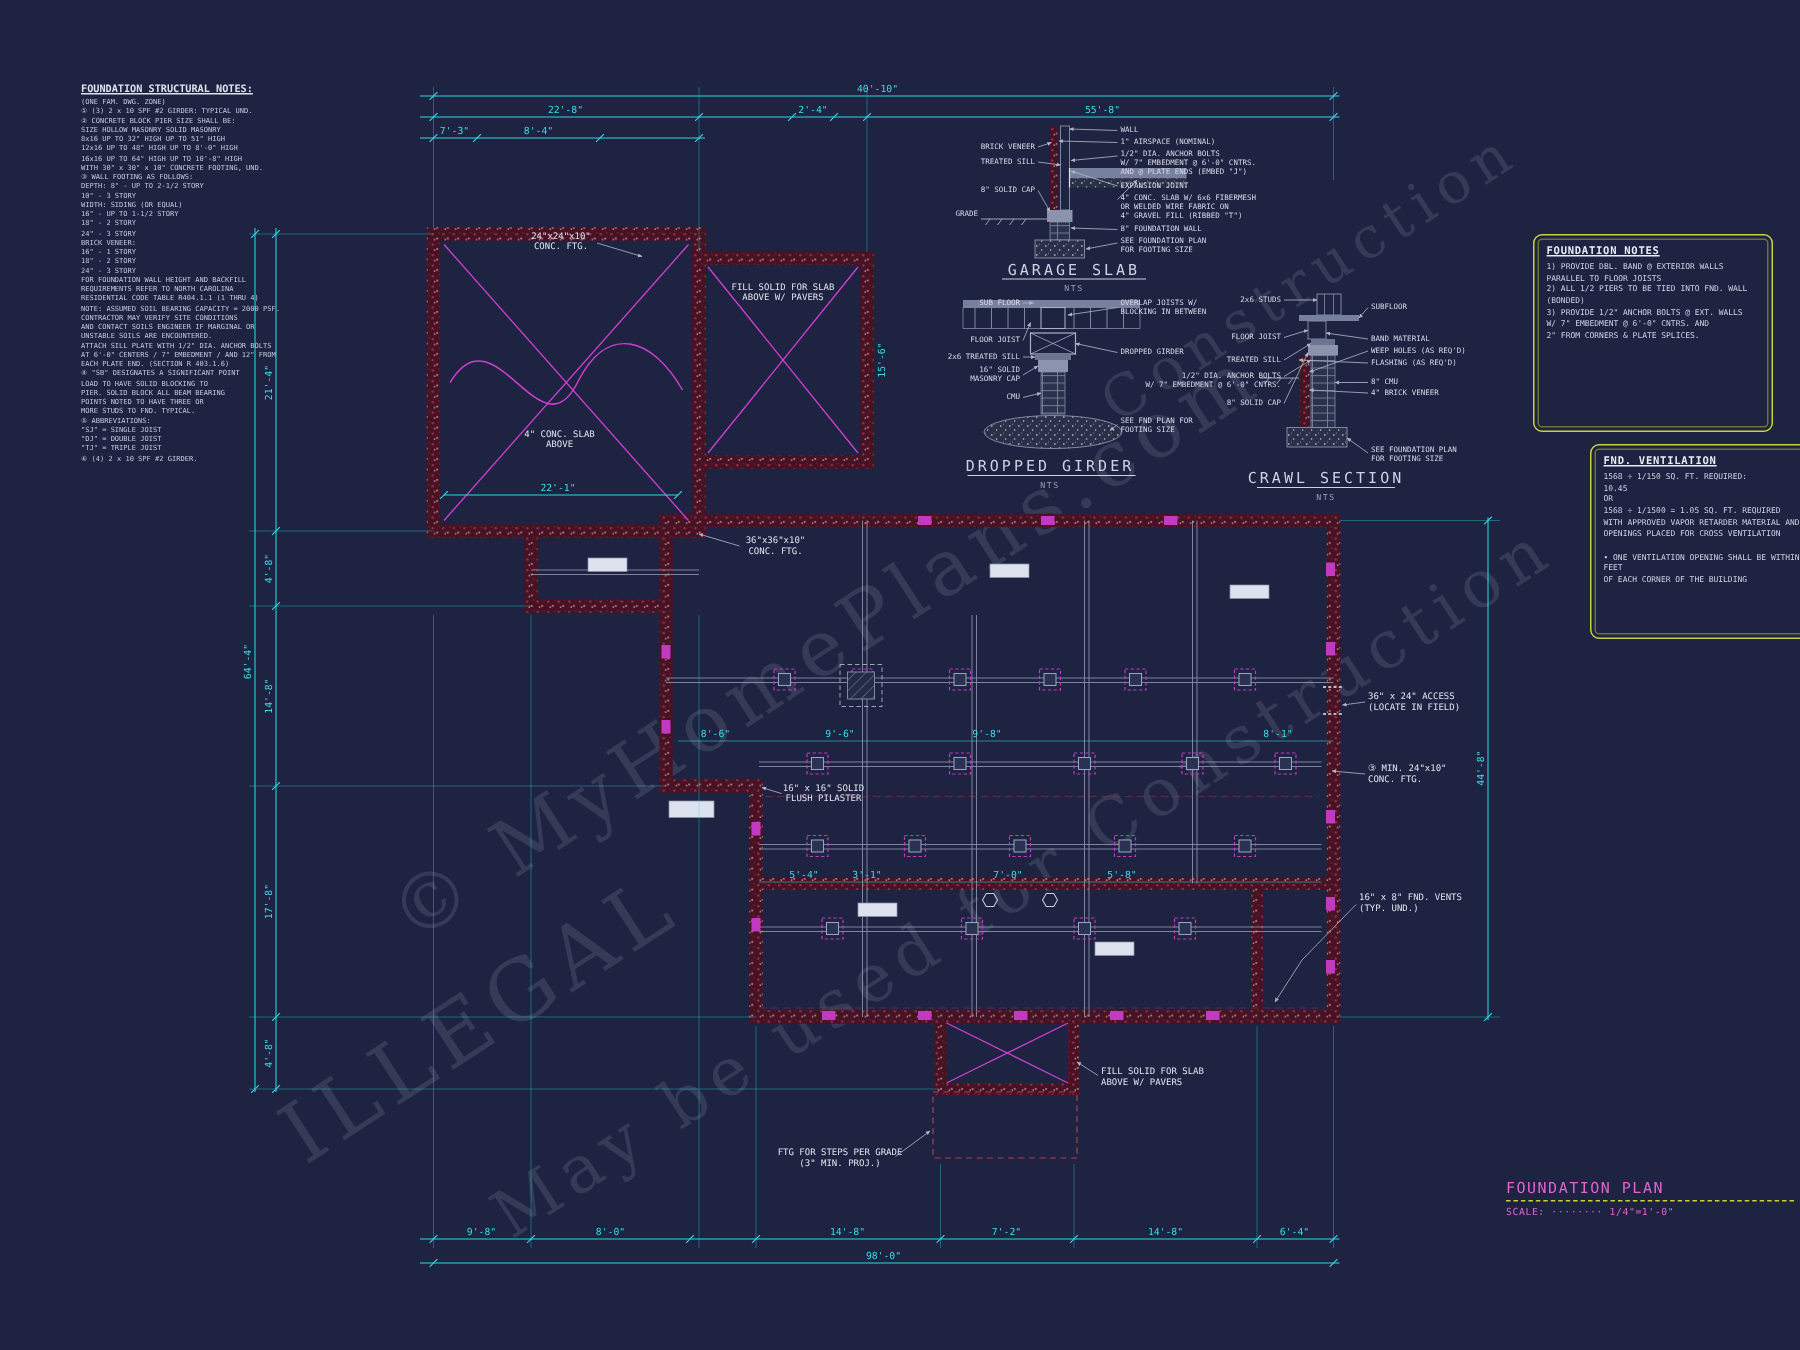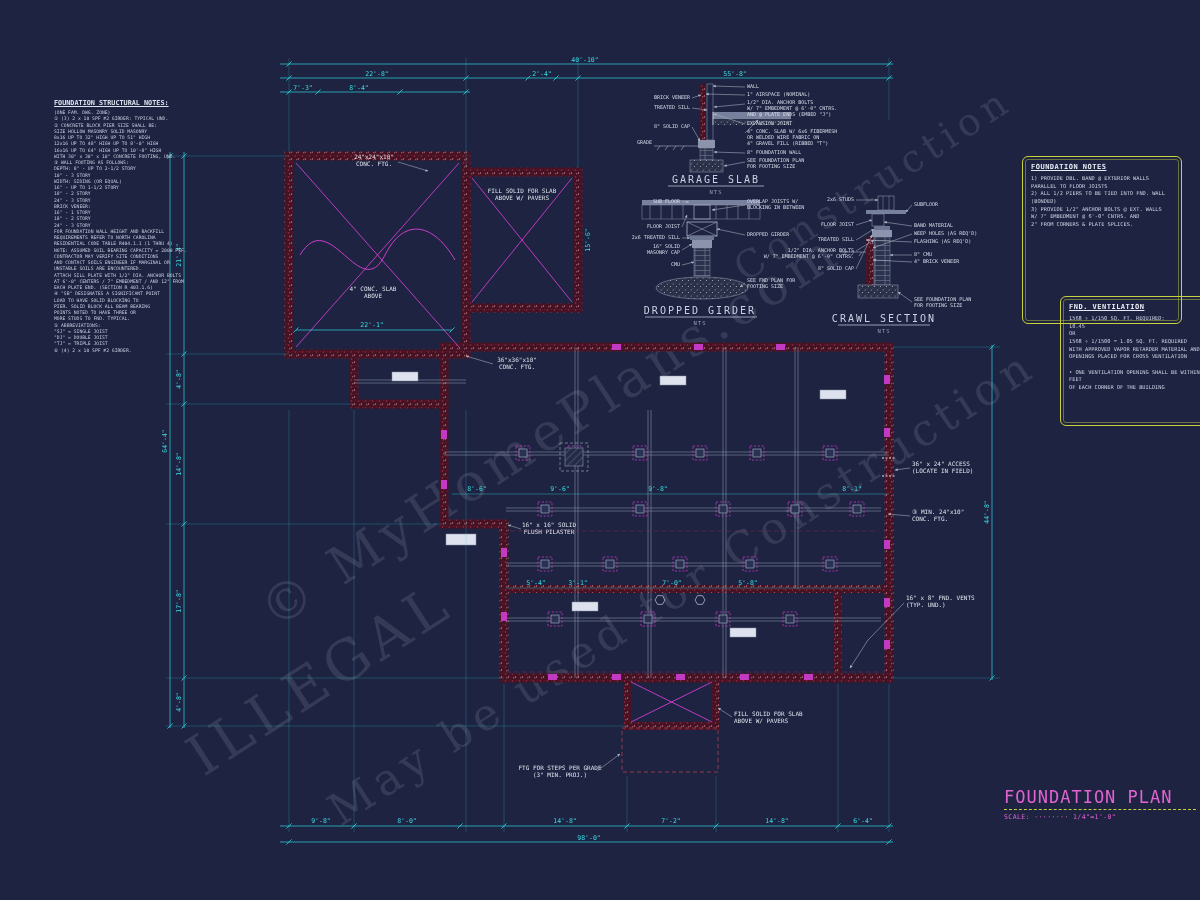--- a/index.html
+++ b/index.html
@@ -13,31 +13,31 @@
   .lbl{fill:#d6dbe8;font-size:5px;} .lblE{text-anchor:end;} .lblS{text-anchor:start;}
   .plab{fill:#dfe3ee;font-size:6px;text-anchor:middle;}
   .plabS{fill:#dfe3ee;font-size:6px;text-anchor:start;}
   .gird{stroke:#9aa3bd;stroke-width:0.6;fill:none;opacity:0.85;}
   .mag{stroke:#cf3ecf;stroke-width:0.9;fill:none;}
   .leader{stroke:#aeb5c6;stroke-width:0.55;fill:none;marker-end:url(#arr);}
   .dtitle{fill:#ccd3e2;font-size:10px;letter-spacing:2px;text-anchor:middle;}
   .nts{fill:#98a0b6;font-size:5.5px;text-anchor:middle;letter-spacing:1px;}
   .wm{fill:#c9cfdc;opacity:0.14;font-family:"DejaVu Serif",serif;text-anchor:middle;letter-spacing:6px;}
   .overlay{position:absolute;}
-  .struct-notes{left:54px;top:55px;width:160px;margin-top:44px;}
+  .struct-notes{left:54px;top:55px;width:160px;}
   .sn-title{color:#dde2ee;font-size:6.8px;font-weight:bold;text-decoration:underline;margin:0 0 3px 0;}
   .sn-body{color:#c2c9db;font-size:4.7px;line-height:1.33;white-space:pre-line;}
   .note-box{border:1.3px solid #c9d23a;border-radius:6px;padding:6px 8px;box-sizing:border-box;
             outline:1px solid rgba(201,210,58,0.45);outline-offset:-4px;}
-  .nb1{left:1022px;top:156px;width:160px;height:168px;}
+  .nb1{left:1022px;top:156px;width:160px;height:132px;}
   .nb2{left:1060px;top:296px;width:160px;height:130px;}
   .nb-title{color:#e8ecf5;font-size:7px;font-weight:bold;text-decoration:underline;letter-spacing:0.5px;margin:0 0 4px 0;}
   .nb-body{color:#ccd3e4;font-size:5.3px;line-height:1.45;white-space:pre-line;}
   .title-block{left:1004px;top:787px;width:192px;}
-  .tb-title{color:#e263d2;font-size:17px;letter-spacing:1px;white-space:nowrap;
+  .tb-title{color:#e263d2;font-size:10px;letter-spacing:1px;white-space:nowrap;
             border-bottom:1.6px dashed #c9d23a;padding-bottom:2px;}
   .tb-scale{color:#e263d2;font-size:6.5px;margin-top:3px;letter-spacing:0.4px;}
 </style>
 </head>
 <body>
 
 <div class="sheet">
 
 <svg width="1200" height="900" viewBox="0 0 1200 900">
   <defs>

